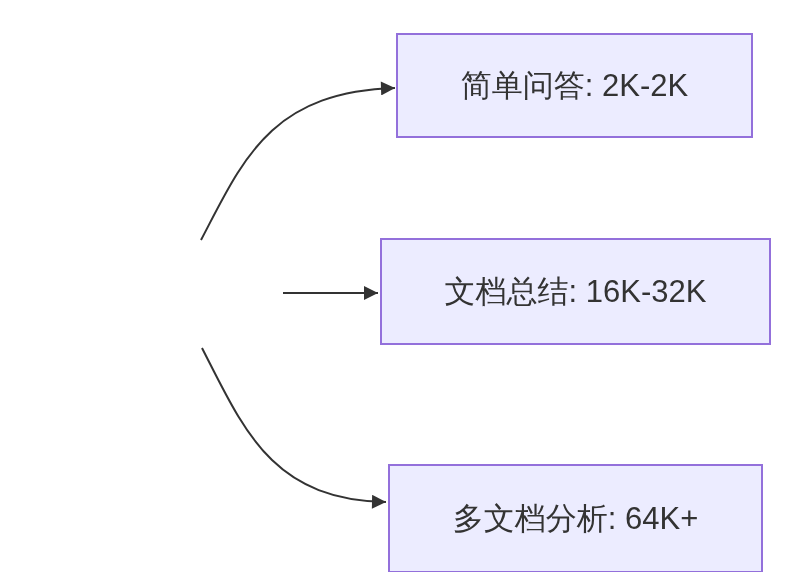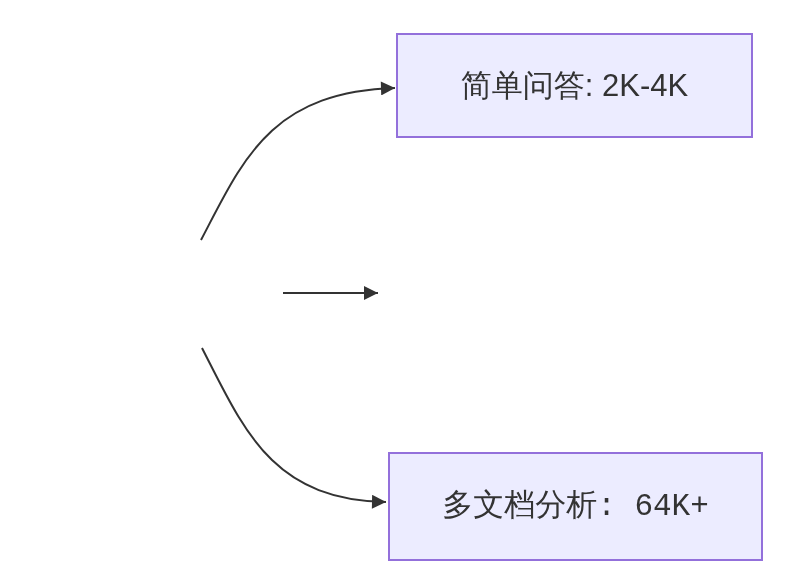--- a/index.html
+++ b/index.html
@@ -32,21 +32,21 @@
     justify-content: center;
     color: #333333;
     font-size: 31px;
     line-height: 1.2;
     text-align: center;
     white-space: nowrap;
   }
   .node-task-type          { left: 30px;  top: 240px; width: 252px; height: 108px; }
   .node-simple-qa          { left: 396px; top: 33px;  width: 357px; height: 105px; }
   .node-doc-summary        { left: 380px; top: 238px; width: 391px; height: 107px; }
-  .node-multi-doc-analysis { left: 388px; top: 452px; width: 375px; height: 109px; font-family: Liberation Mono, monospace; }
+  .node-multi-doc-analysis { left: 388px; top: 464px; width: 375px; height: 109px; }
   .edge {
     fill: none;
     stroke: #333333;
     stroke-width: 2px;
   }
 </style>
 </head>
 <body>
 
 <div class="canvas">
@@ -57,21 +57,24 @@
         <path d="M 0 0 L 10 5 L 0 10 z" fill="#333333"></path>
       </marker>
     </defs>
     <path class="edge" d="M 201 240 C 243 160, 270 92, 395 88" marker-end="url(#arrowhead)"></path>
     <path class="edge" d="M 283 293 L 378 293" marker-end="url(#arrowhead)"></path>
     <path class="edge" d="M 202 348 C 244 430, 272 500, 386 502" marker-end="url(#arrowhead)"></path>
   </svg>
 
 
   <div class="node node-simple-qa">
-    <span>简单问答: 2K-4K</span>
+    <span>简单问答: 2K-2K</span>
   </div>
 
+  <div class="node node-doc-summary">
+    <span>文档总结: 16K-32K</span>
+  </div>
 
   <div class="node node-multi-doc-analysis">
     <span>多文档分析: 64K+</span>
   </div>
 
 </div>
 
 </body></html>

